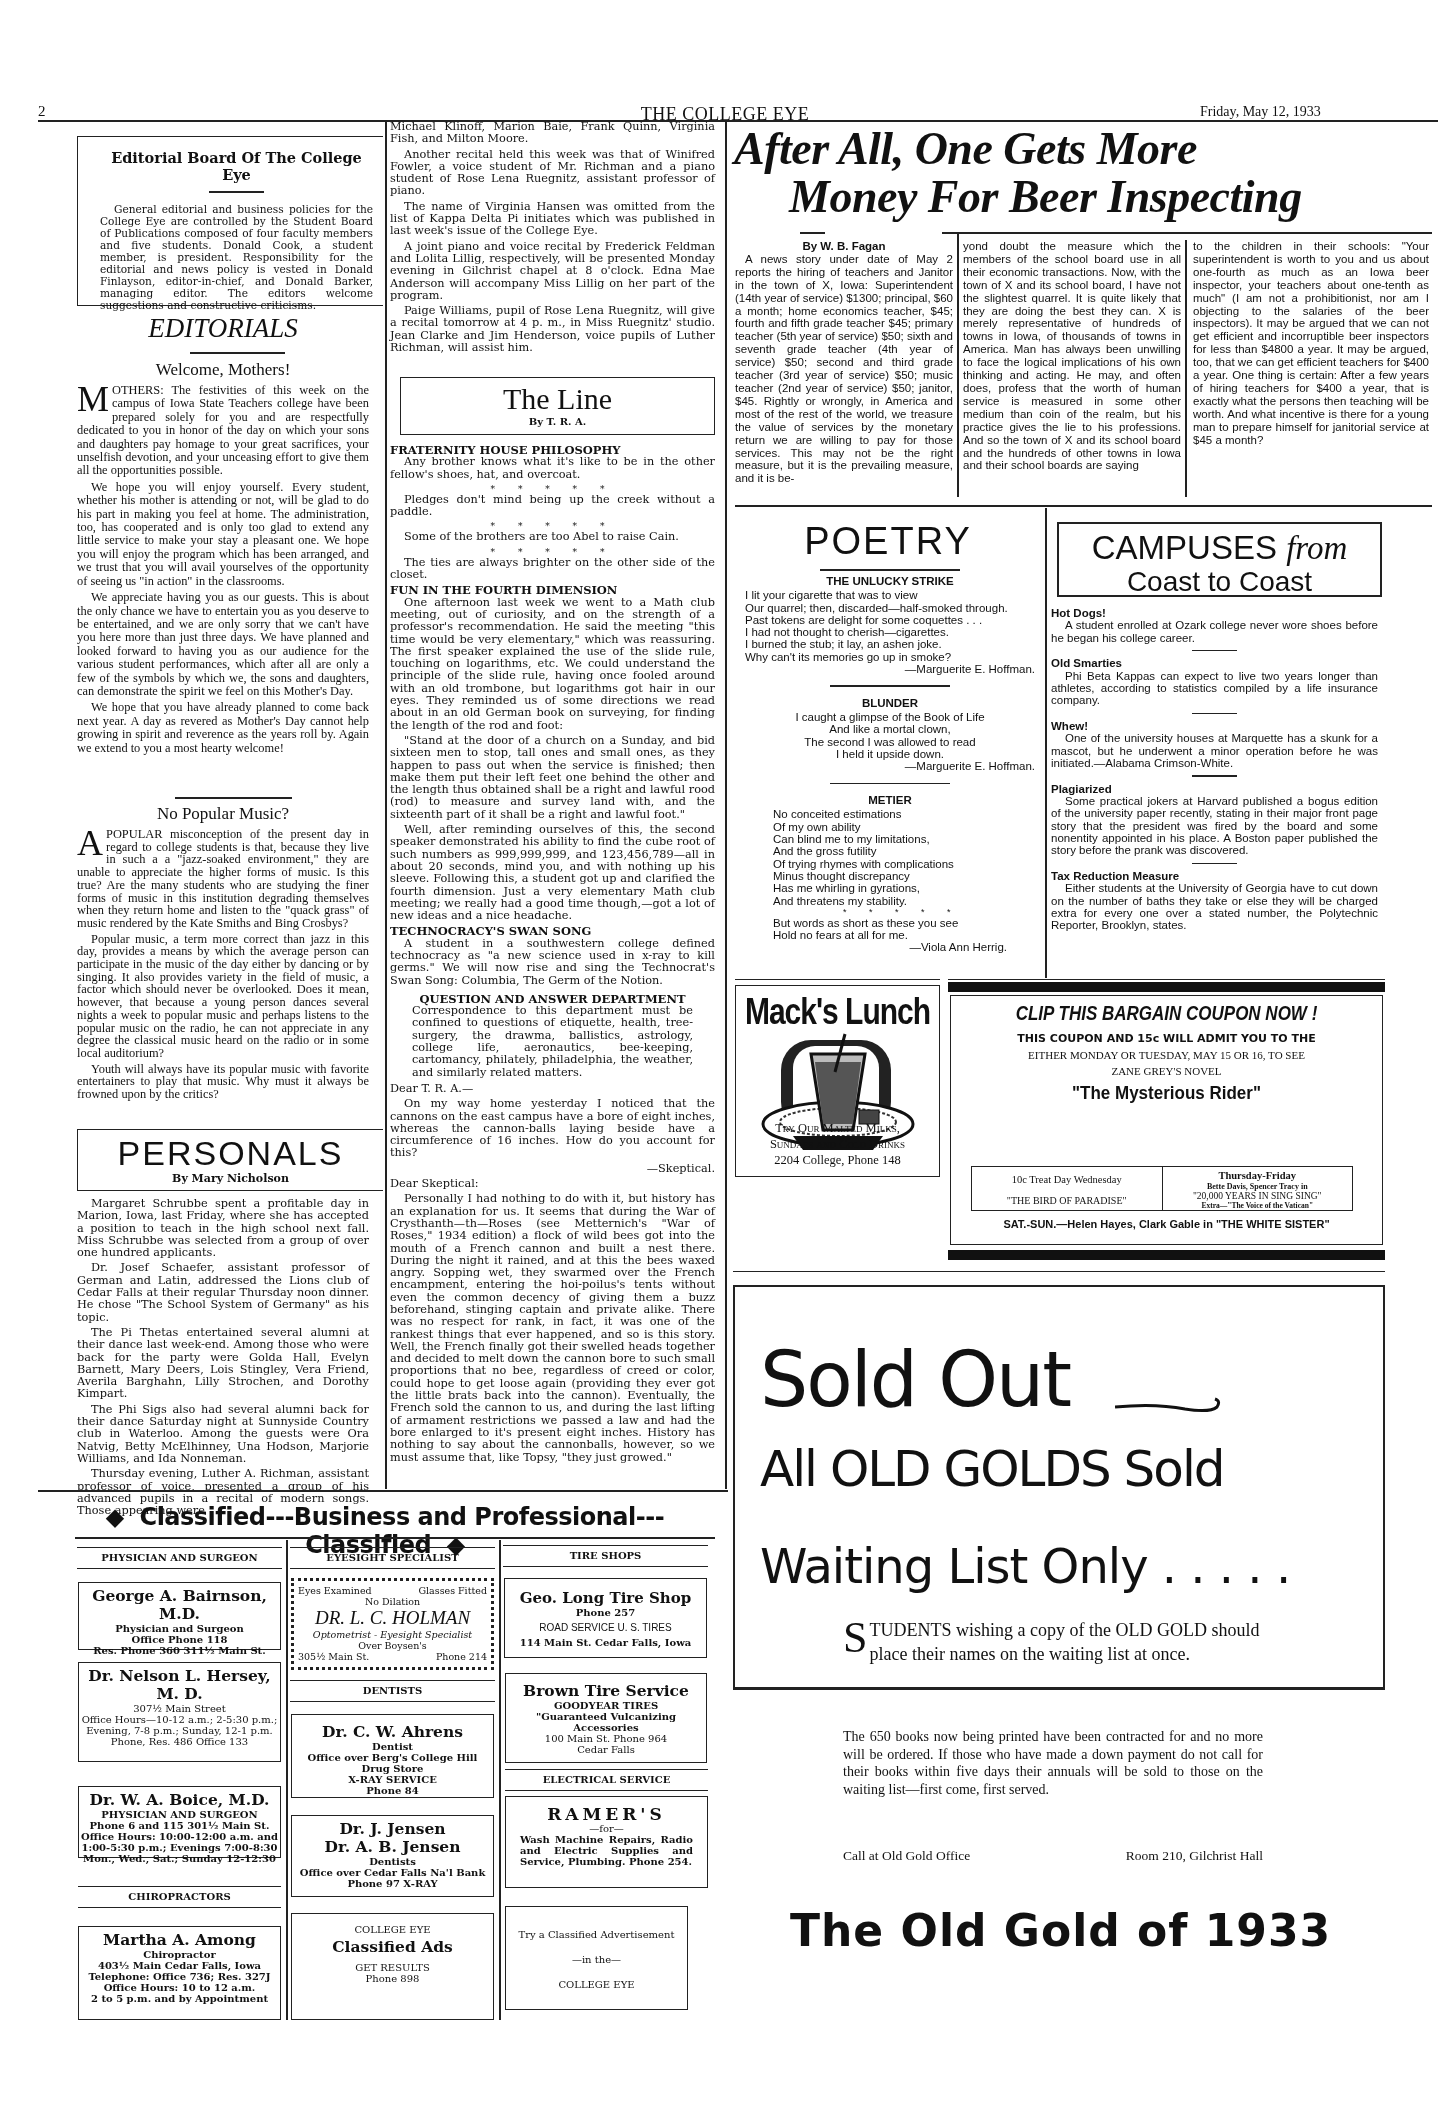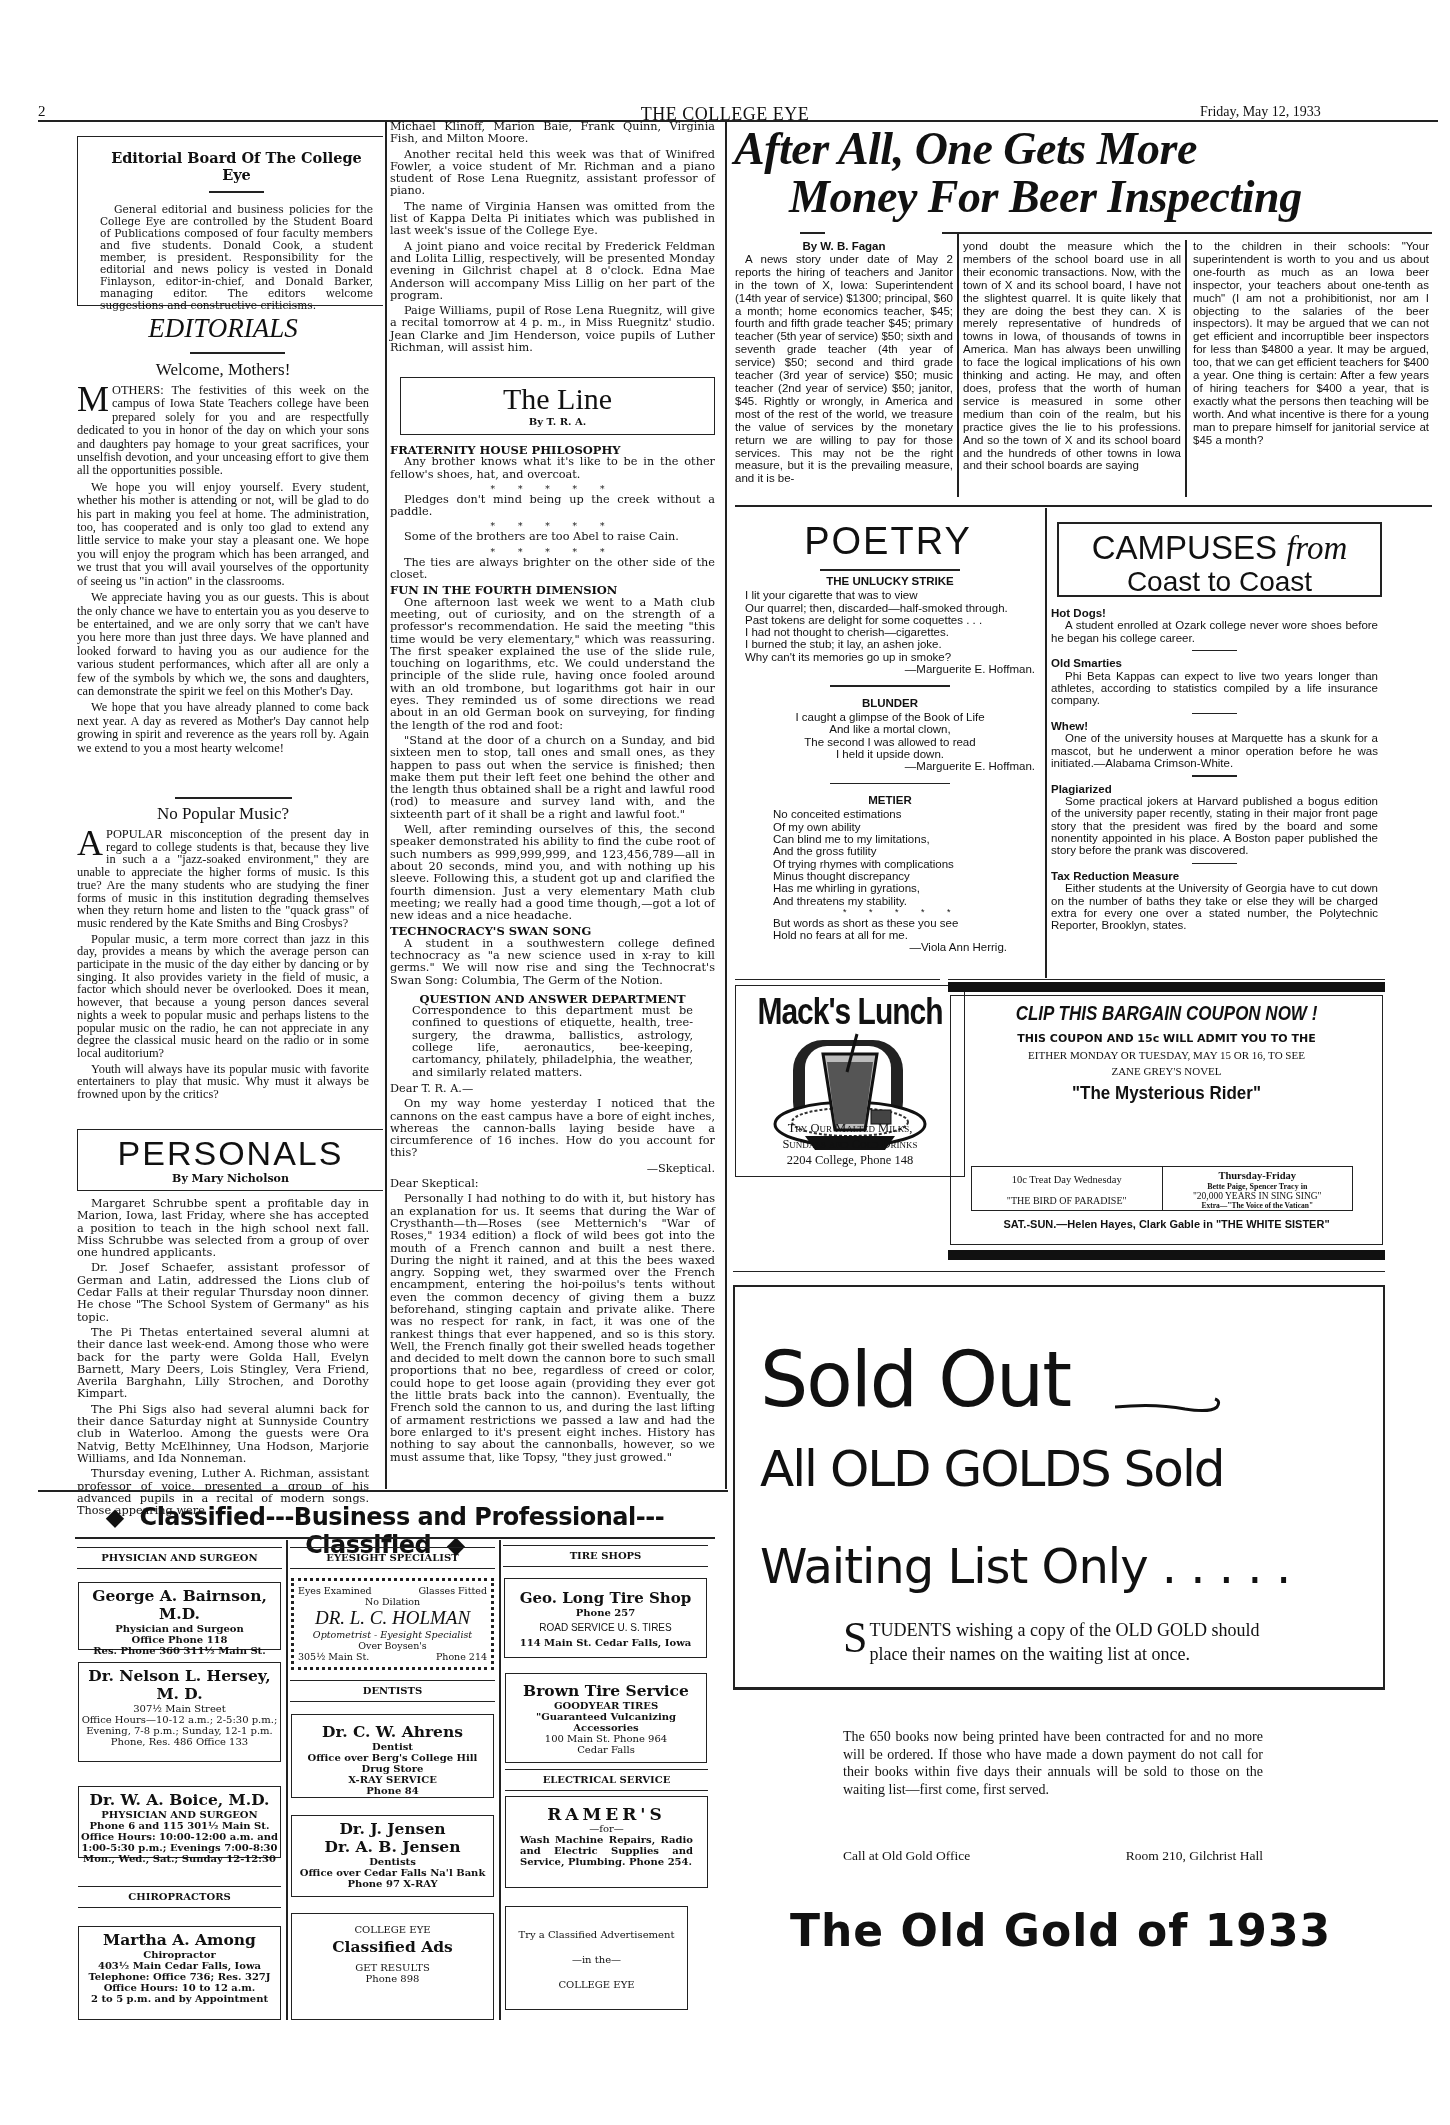--- a/index.html
+++ b/index.html
@@ -68,21 +68,21 @@
 
   
   #campus-box { left: 1057px; top: 522px; width: 325px; height: 75px; border-width: 2px; }
   #campus-t1 { font-size: 33px; text-align: center; line-height: 40px; margin-top: 4px; font-family: "Liberation Sans", sans-serif; }
   #campus-t1 i { font-family: "Liberation Serif", serif; }
   #campus-t2 { font-size: 28px; text-align: center; line-height: 28px; font-family: "Liberation Sans", sans-serif; }
   #campus-body { left: 1051px; top: 605px; width: 327px; font-family: "Liberation Sans", sans-serif; font-size: 11.5px; line-height: 12.3px; text-align: justify; }
   #campus-body .ttl { font-weight: bold; margin-top: 2px; }
 
   
-  #mack-box { left: 735px; top: 985px; width: 230px; height: 192px; }
+  #mack-box { left: 735px; top: 985px; width: 205px; height: 192px; }
   #mack-title { font-size: 30px; font-weight: bold; text-align: center; font-family: "Liberation Sans", sans-serif; letter-spacing: -1px; transform: scaleY(1.25); margin-top: 8px; }
   #mack-body { position: absolute; bottom: 8px; left: 0; width: 100%; text-align: center; font-size: 12.5px; line-height: 16px; font-variant: small-caps; }
 
   
   #coupon-bar-top { left: 948px; top: 982px; width: 437px; height: 10px; background: #111; }
   #coupon-bar-bot { left: 948px; top: 1250px; width: 437px; height: 10px; background: #111; }
   #coupon-box { left: 950px; top: 995px; width: 433px; height: 250px; border-width: 1.5px; }
   #coupon-clip { font-style: italic; font-weight: bold; font-size: 17px; text-align: center; margin-top: 8px; font-family: "Liberation Sans", sans-serif; transform: scaleY(1.15); }
   #coupon-admit { font-weight: bold; font-size: 11px; text-align: center; margin-top: 8px; font-family: "DejaVu Sans", sans-serif; }
   #coupon-regent { font-weight: bold; font-size: 28px; text-align: center; font-family: "DejaVu Serif", serif; letter-spacing: 1px; margin-top: 4px; }
@@ -304,21 +304,21 @@
   <div id="coupon-either">EITHER MONDAY OR TUESDAY, MAY 15 OR 16, TO SEE</div>
   <div id="coupon-zane">ZANE GREY'S NOVEL</div>
   <div id="coupon-rider">"The Mysterious Rider"</div>
   <div id="coupon-inner">
     <div class="half">
       <div style="margin-top:4px;">10c Treat Day Wednesday</div>
       <div style="margin-top:8px;font-size:10px;">"THE BIRD OF PARADISE"</div>
     </div>
     <div class="half">
       <div style="font-weight:bold;">Thursday-Friday</div>
-      <div style="font-size:8px;line-height:9px;font-weight:bold;">Bette Paige, Spencer Tracy in</div>
+      <div style="font-size:8px;line-height:9px;font-weight:bold;">Bette Davis, Spencer Tracy in</div>
       <div style="font-size:9.5px;line-height:11px;">"20,000 YEARS IN SING SING"</div>
       <div style="font-size:7.5px;line-height:8px;font-weight:bold;">Extra—"The Voice of the Vatican"</div>
     </div>
   </div>
   <div id="coupon-sat">SAT.-SUN.—Helen Hayes, Clark Gable in "THE WHITE SISTER"</div>
 </div>
 <div class="abs" id="coupon-bar-bot"></div>
 
 <div class="hr" style="left:733px;top:1271px;width:652px;height:1px;"></div>
 

